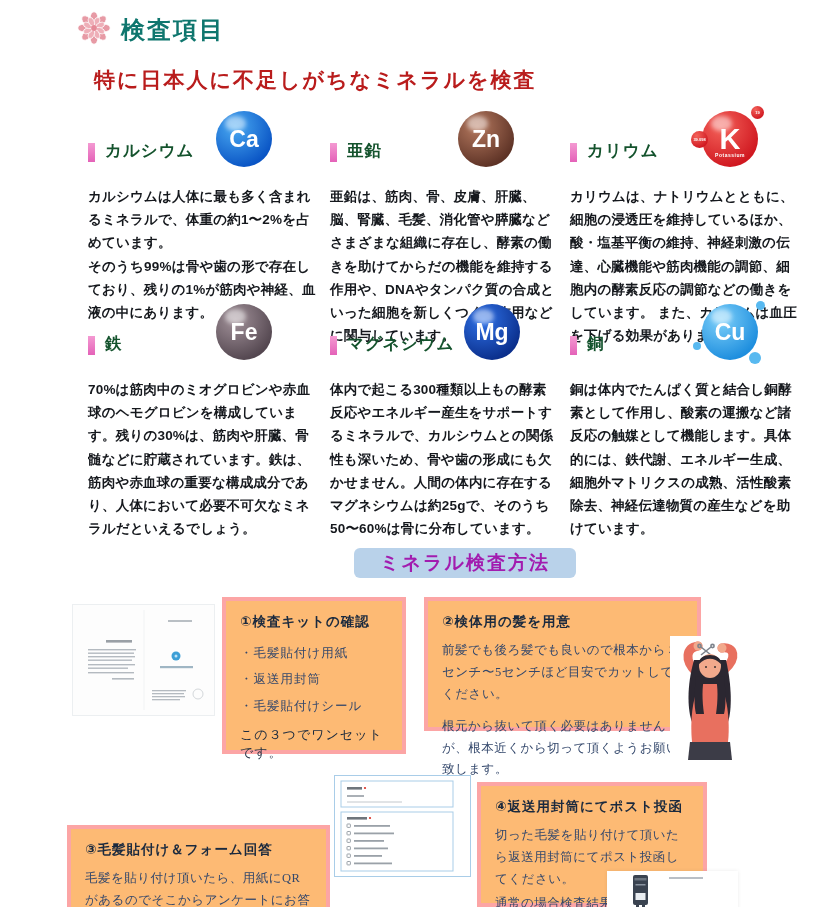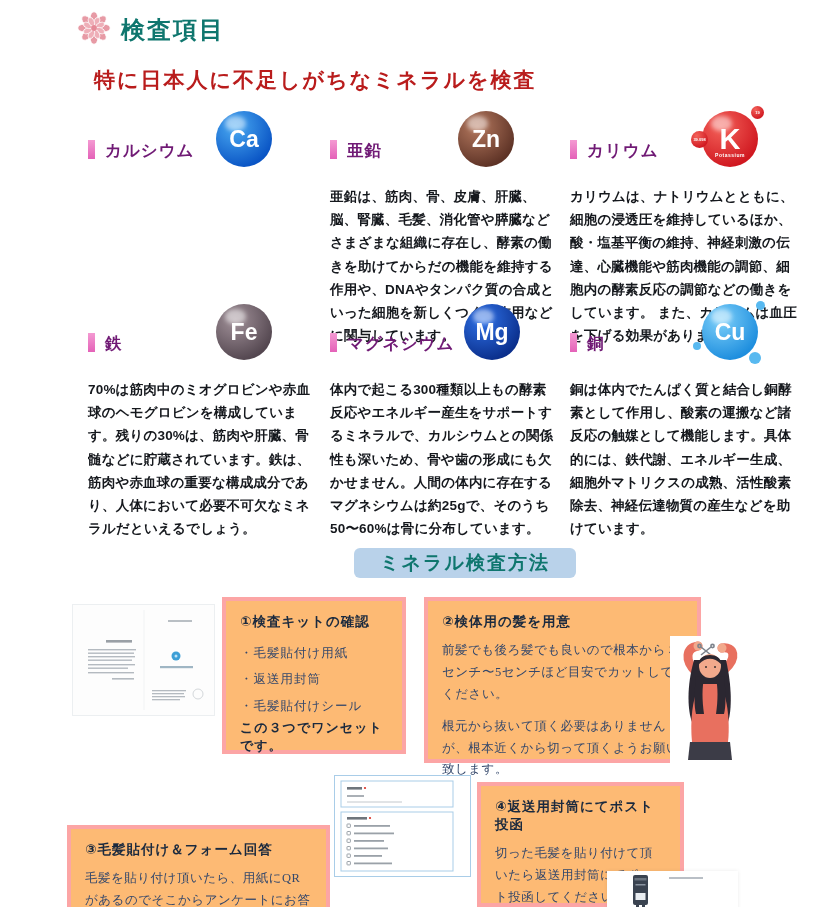--- a/index.html
+++ b/index.html
@@ -8,22 +8,22 @@
 
   
   .header{position:absolute;left:76px;top:10px;display:flex;align-items:center;gap:9px;}
   .page-title{font-size:24px;font-weight:bold;color:#0f766e;letter-spacing:2px;}
   .subtitle{position:absolute;left:94px;top:66px;font-size:21px;font-weight:bold;
             color:#b91c1c;letter-spacing:2px;}
 
   
   .mineral{position:absolute;width:228px;}
   .m-head{display:flex;justify-content:space-between;align-items:flex-end;height:62px;padding-right:44px;}
-  .m-title{display:flex;align-items:flex-start;gap:10px;font-size:16.5px;font-weight:bold;
-           color:#701a75;padding-bottom:5px;letter-spacing:1px;white-space:nowrap;}
+  .m-title{display:flex;align-items:flex-end;gap:10px;font-size:16.5px;font-weight:bold;
+           color:#14532d;padding-bottom:5px;letter-spacing:1px;white-space:nowrap;}
   .bar{width:7px;height:19px;background:linear-gradient(180deg,#f49ad2,#e462b8);flex:0 0 auto;}
   .sphere{position:relative;width:56px;height:56px;border-radius:50%;color:#fff;
           display:flex;align-items:center;justify-content:center;
           font-weight:bold;font-size:23px;flex:0 0 auto;}
   .sphere::before{content:'';position:absolute;left:16%;top:9%;width:38%;height:26%;
           background:rgba(255,255,255,.5);border-radius:50%;filter:blur(2px);}
   .sym{position:relative;z-index:2;}
   .k-main .sym{font-size:29px;}
   .k-sub{position:absolute;bottom:9px;left:0;right:0;text-align:center;
          font-size:5px;letter-spacing:.5px;z-index:2;}
@@ -35,30 +35,30 @@
   .cu-bub{position:absolute;border-radius:50%;background:#58b9f0;}
   .cu-b1{width:9px;height:9px;right:-7px;top:-3px;}
   .cu-b2{width:8px;height:8px;left:-9px;bottom:10px;}
   .cu-b3{width:12px;height:12px;right:-3px;bottom:-4px;}
   .m-desc{margin-top:18px;font-size:13.5px;line-height:1.72;font-weight:bold;
           color:#15181d;white-space:pre-line;letter-spacing:.2px;}
 
   
   .banner{position:absolute;left:354px;top:548px;width:222px;height:30px;background:#b9d2ea;
           border-radius:6px;display:flex;align-items:center;justify-content:center;
-          font-size:19px;font-weight:bold;color:#0f766e;letter-spacing:2px;}
+          font-size:19px;font-weight:bold;color:#a21caf;letter-spacing:2px;}
   .step-box{position:absolute;background:#fdba74;border:4px solid #fca5a5;
             padding:12px 14px;box-sizing:border-box;}
   .step-title{font-size:13.5px;font-weight:bold;color:#1b2a3e;letter-spacing:1px;margin-bottom:9px;}
   .step-text{font-family:"Liberation Serif","DejaVu Serif",serif;font-size:12.5px;
              color:#33476b;line-height:1.75;letter-spacing:.5px;margin:0 0 10px 0;}
   .step-item{font-family:"Liberation Serif","DejaVu Serif",serif;font-size:12.5px;
              color:#33476b;line-height:2.1;letter-spacing:1px;}
-  .step-note{font-family:"Liberation Serif","DejaVu Serif",serif;font-weight:bold;
-             font-size:13px;color:#1b2a3e;letter-spacing:1px;}
+  .step-note{font-family:"Liberation Serif","DejaVu Serif",serif;font-weight:normal;
+             font-size:13px;color:#1b2a3e;margin-top:7px;letter-spacing:1px;}
 
   
   .pic{position:absolute;}
   .kit-photo{left:72px;top:604px;}
   .form-shot{left:334px;top:775px;}
   .person{left:670px;top:636px;background:#fff;}
   .mailbox{left:607px;top:871px;background:#fff;box-shadow:0 0 4px rgba(0,0,0,.08);}
 </style>
 </head>
 <body>
@@ -98,20 +98,22 @@
   <div class="mineral" style="left:88px;top:105px;">
     <div class="m-head">
       <div class="m-title">
         <span class="bar"></span>
         <span>カルシウム</span>
       </div>
       <div class="sphere" style="background: radial-gradient(circle at 34% 28%, rgb(74, 170, 242) 0%, rgb(10, 85, 197) 75%);">
         <span class="sym">Ca</span>
       </div>
     </div>
+    <div class="m-desc">カルシウムは人体に最も多く含まれるミネラルで、体重の約1〜2%を占めています。
+そのうち99%は骨や歯の形で存在しており、残りの1%が筋肉や神経、血液の中にあります。</div>
   </div>
 
   <div class="mineral" style="left:330px;top:105px;">
     <div class="m-head">
       <div class="m-title">
         <span class="bar"></span>
         <span>亜鉛</span>
       </div>
       <div class="sphere" style="background: radial-gradient(circle at 34% 28%, rgb(181, 121, 95) 0%, rgb(94, 51, 38) 75%);">
         <span class="sym">Zn</span>
@@ -210,21 +212,21 @@
   </div>
 
   <div class="step-box" style="left:222px;top:597px;width:184px;height:157px;">
     <div class="step-title">①検査キットの確認</div>
     <div class="step-item">・毛髪貼付け用紙</div>
     <div class="step-item">・返送用封筒</div>
     <div class="step-item">・毛髪貼付けシール</div>
     <div class="step-note">この３つでワンセットです。</div>
   </div>
 
-  <div class="step-box" style="left:424px;top:597px;width:277px;height:166px;">
+  <div class="step-box" style="left:424px;top:597px;width:277px;height:134px;">
     <div class="step-title">②検体用の髪を用意</div>
     <p class="step-text">前髪でも後ろ髪でも良いので根本から３センチ〜5センチほど目安でカットしてください。</p>
     <p class="step-text">根元から抜いて頂く必要はありませんが、根本近くから切って頂くようお願い致します。</p>
   </div>
 
   <div class="pic person">
     <svg viewBox="0 0 78 140" width="78" height="140">
       <rect width="78" height="140" fill="#ffffff"></rect>
       <path d="M54 34 C68 22 64 10 52 12" stroke="#e8705f" stroke-width="9" fill="none" stroke-linecap="round"></path>
       <circle cx="52" cy="12" r="4.5" fill="#f2a98c"></circle>
@@ -276,21 +278,21 @@
         <rect x="20" y="50" width="36" height="1.8"></rect>
           <rect x="20" y="57.5" width="40" height="1.8"></rect>
         <rect x="20" y="65" width="30" height="1.8"></rect>
           <rect x="20" y="72.5" width="34" height="1.8"></rect>
         <rect x="20" y="80" width="28" height="1.8"></rect>
           <rect x="20" y="87.5" width="38" height="1.8"></rect>
       </g>
     </svg>
   </div>
 
-  <div class="step-box" style="left:477px;top:782px;width:207px;height:125px;">
+  <div class="step-box" style="left:477px;top:782px;width:230px;height:125px;">
     <div class="step-title">④返送用封筒にてポスト投函</div>
     <p class="step-text" style="margin-bottom:2px;">切った毛髪を貼り付けて頂いたら返送用封筒にてポスト投函してください。</p>
     <p class="step-text">通常の場合検査結果が出るまで平均16営業日ほどです。</p>
   </div>
 
   <div class="pic mailbox">
     <svg viewBox="0 0 131 46" width="131" height="46">
       <rect width="131" height="46" fill="#ffffff"></rect>
       <rect x="26" y="4" width="15" height="30" rx="2" fill="#3a4350"></rect>
       <rect x="27.5" y="7" width="12" height="2.5" fill="#6b7580"></rect>

